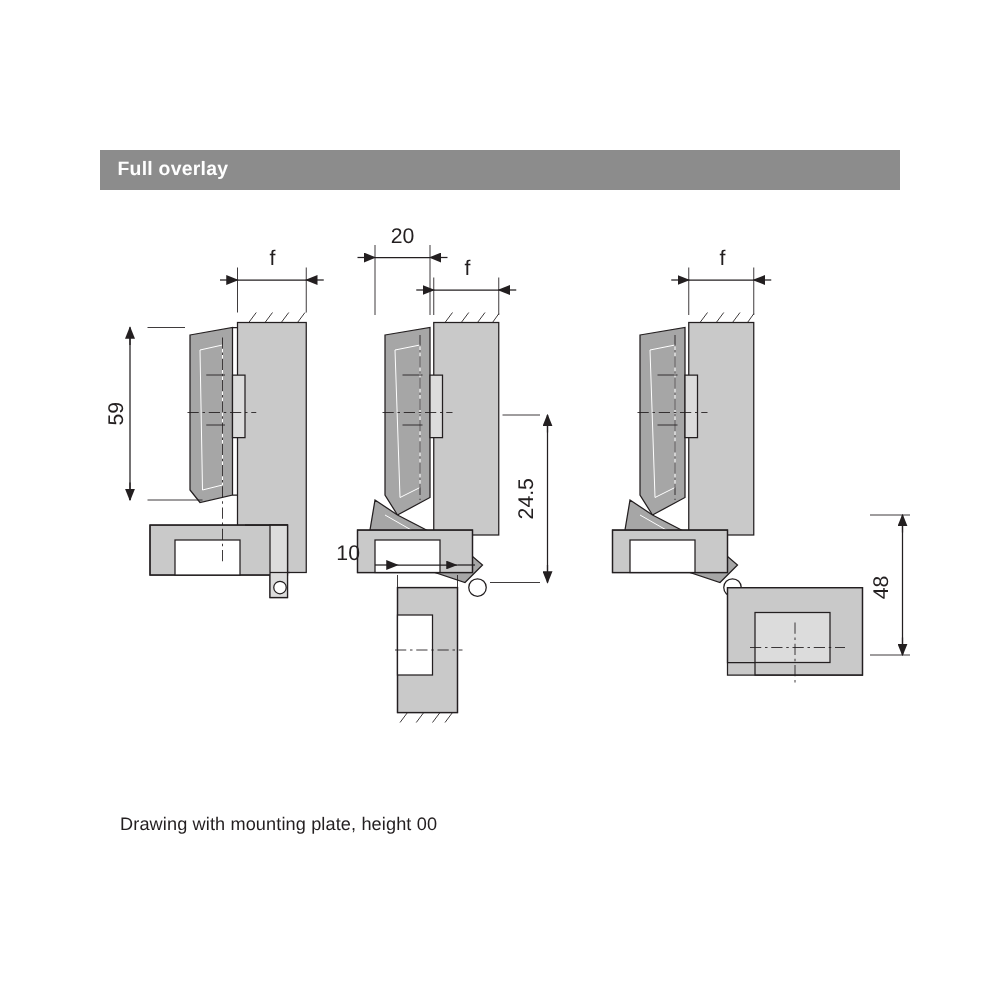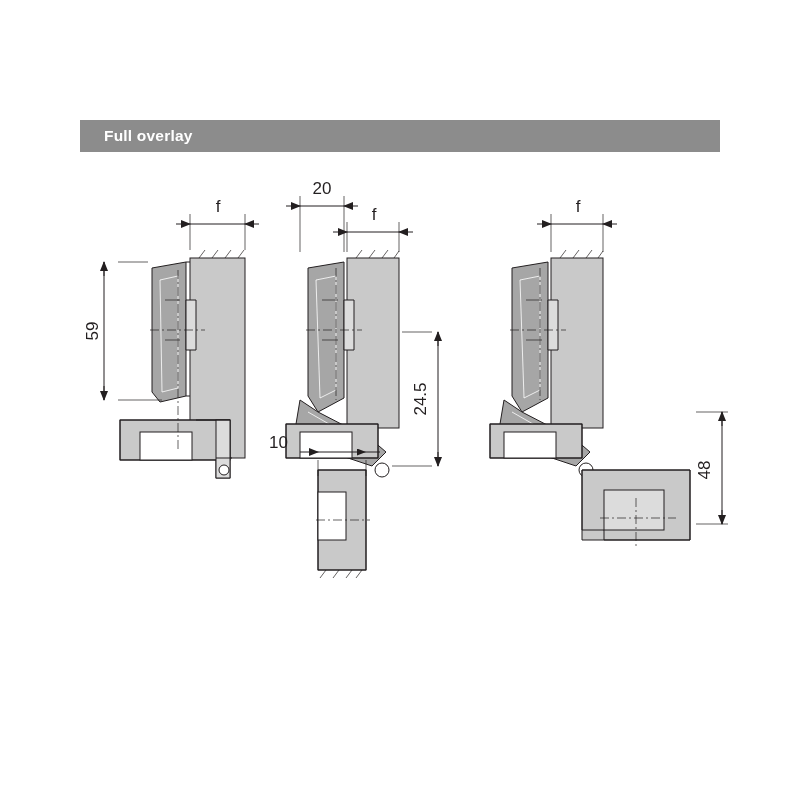--- a/index.html
+++ b/index.html
@@ -30,21 +30,21 @@
     height: 32px;
     background: #8c8c8c;
     display: flex;
     align-items: center;
   }
   .title-bar .title-text {
     color: #ffffff;
     font-size: 15.5px;
     font-weight: bold;
     letter-spacing: 0.2px;
-    padding-left: 24px;
+    padding-left: 14px;
   }
   
   .caption {
     position: absolute;
     left: 96px;
     top: 652px;
     font-size: 14.5px;
     color: #231f20;
     letter-spacing: 0.1px;
     white-space: nowrap;
@@ -226,14 +226,15 @@
 
       <path class="ext" d="M696,412 L728,412"></path>
       <path class="ext" d="M696,524 L728,524"></path>
       <path class="dim" d="M722,412 L722,524"></path>
       <path class="dim" d="M722,426 L722,412" marker-end="url(#ar)"></path>
       <path class="dim" d="M722,510 L722,524" marker-end="url(#ar)"></path>
       <text class="dimtext" x="710" y="470" text-anchor="middle" transform="rotate(-90 710 470)">48</text>
     </g>
   </svg>
 
+  <div class="caption">Drawing with mounting plate, height 00</div>
 
 </div>
 
 </body></html>

